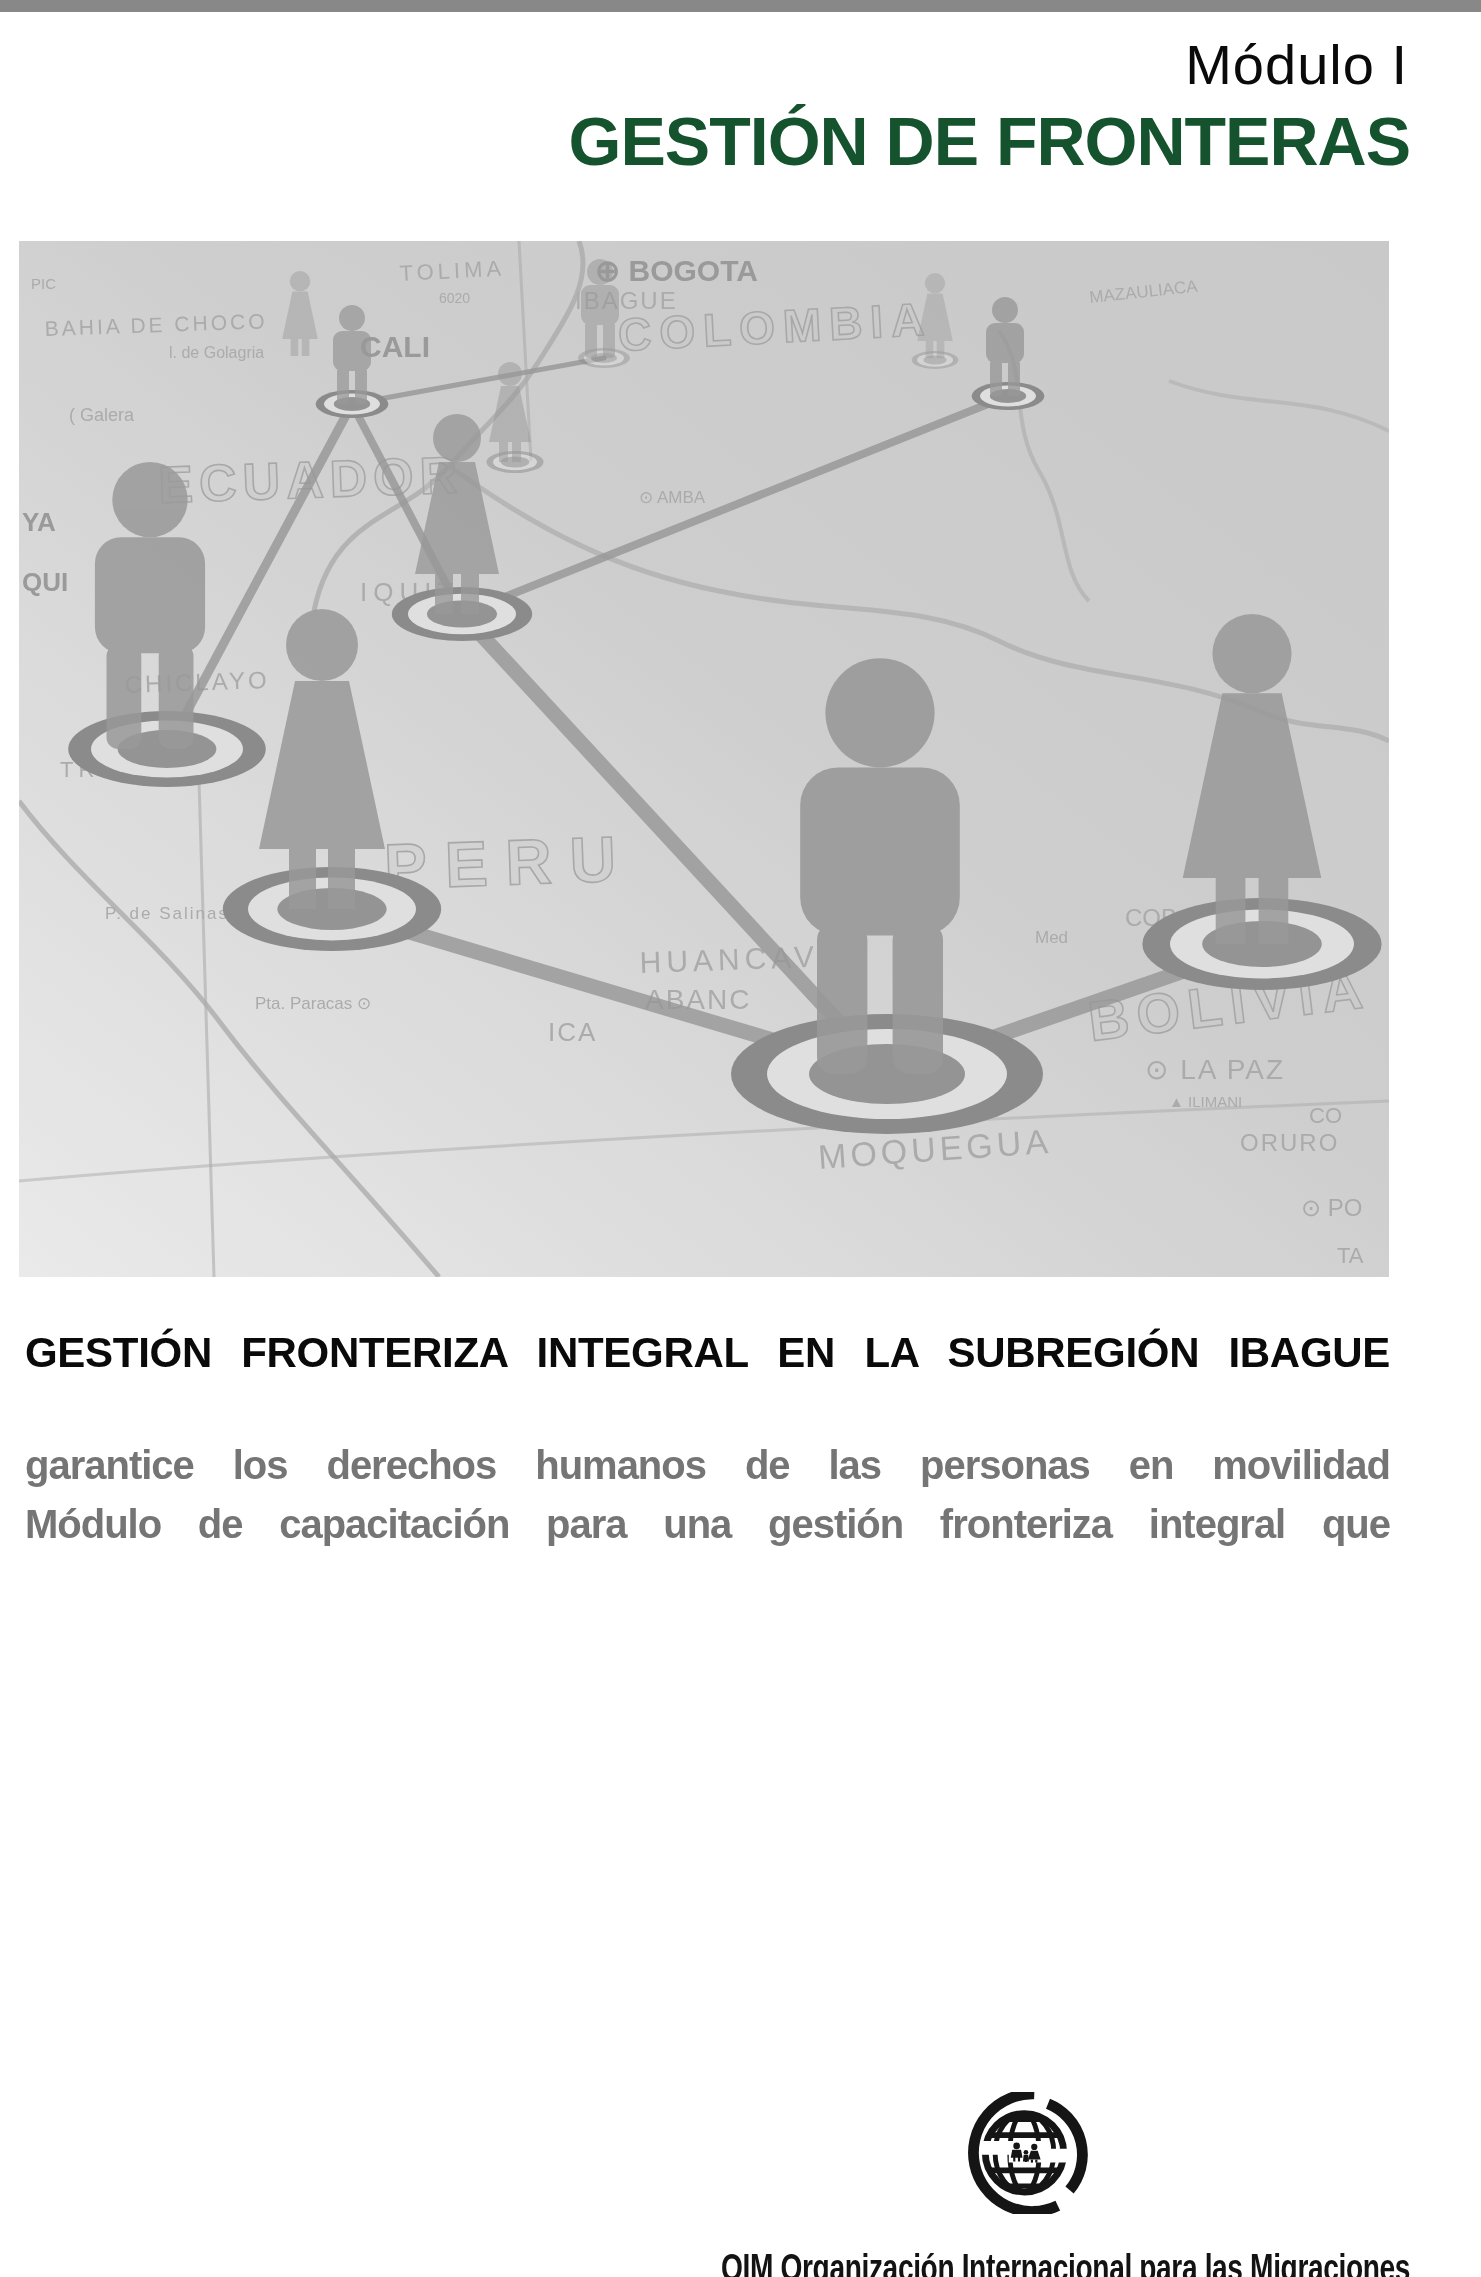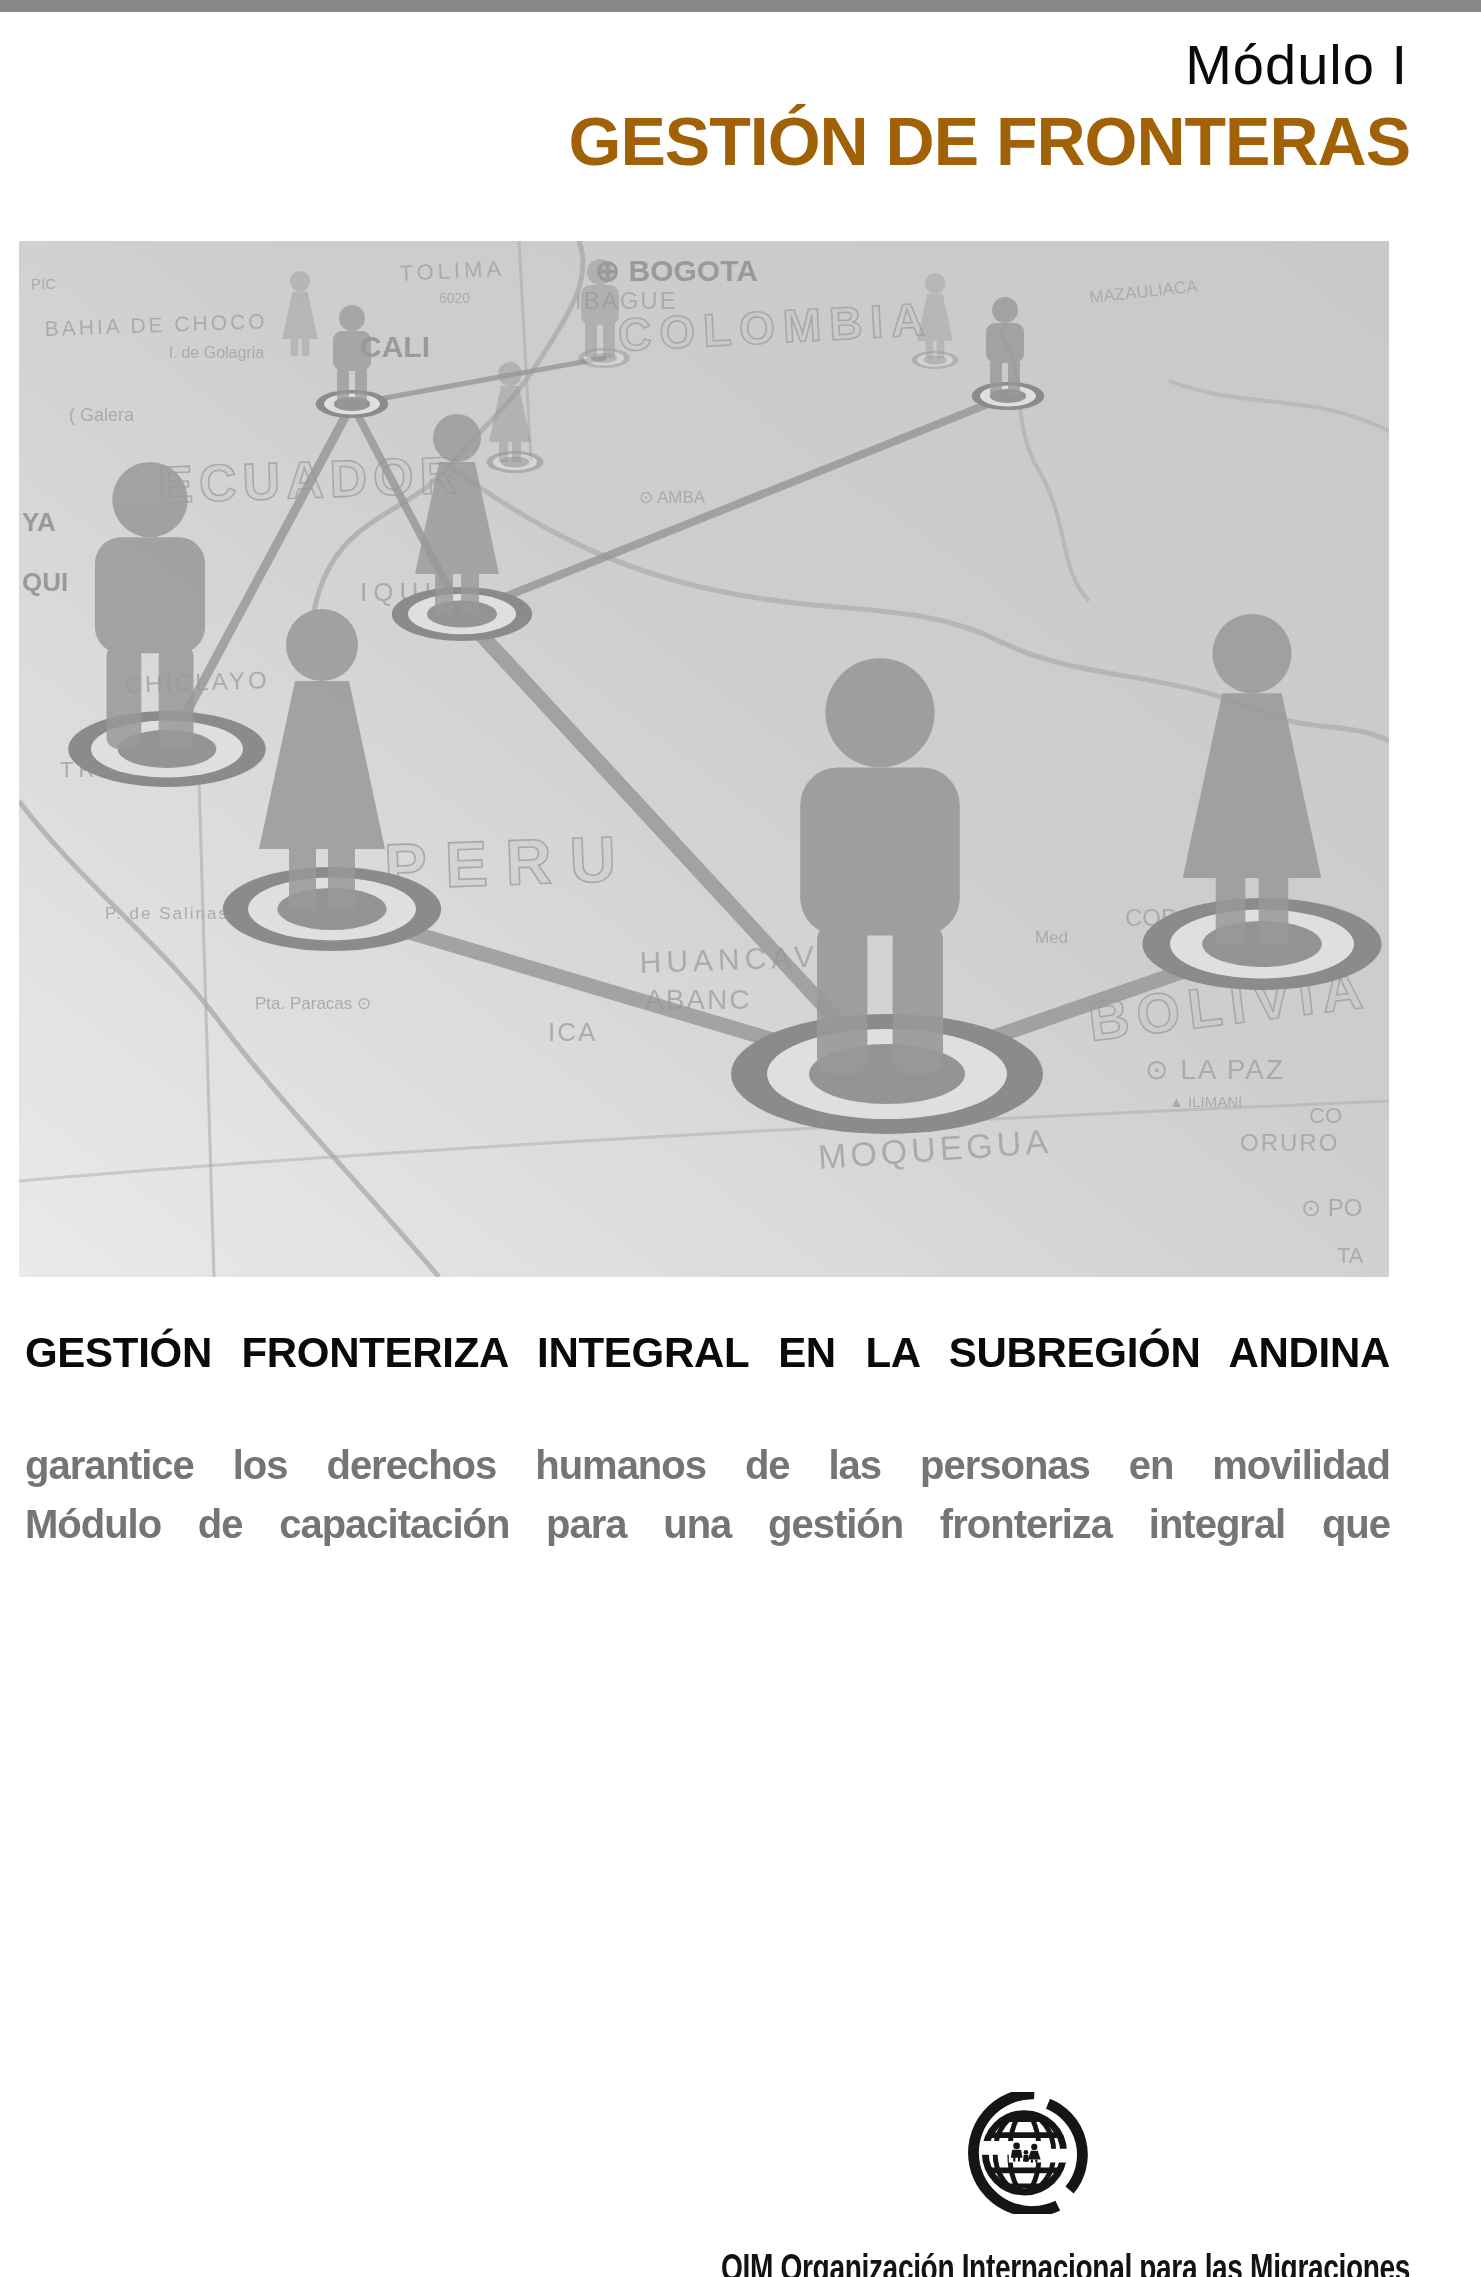--- a/index.html
+++ b/index.html
@@ -1,21 +1,21 @@
 <!DOCTYPE html>
 <html><head>
 <meta charset="utf-8">
 <style>
   html,body{margin:0;padding:0;background:#888;}
   #page{position:relative;width:1481px;height:2277px;background:#ffffff;overflow:hidden;
         font-family:"Liberation Sans",sans-serif;margin:12px auto;padding-left:20px;}
   .module-label{position:absolute;top:22px;right:93px;font-size:56px;font-weight:400;
         color:#0a0a0a;letter-spacing:1px;line-height:1.1;}
   .page-title{position:absolute;top:94px;right:91px;font-size:68px;font-weight:bold;
-        color:#a16207;letter-spacing:-1px;line-height:1.05;}
+        color:#14532d;letter-spacing:-1px;line-height:1.05;}
   .cover-image{position:absolute;left:19px;top:229px;width:1370px;height:1036px;}
   .cover-image svg{display:block;width:100%;height:100%;}
   .section-heading{position:absolute;left:25px;top:1317px;width:1365px;font-size:42px;
         font-weight:bold;color:#0a0a0a;line-height:48px;text-align:justify;
         -moz-text-align-last:justify;text-align-last:justify;letter-spacing:-0.3px;}
   .intro{position:absolute;left:25px;top:1424px;width:1365px;color:#757575;
         font-weight:bold;font-size:40px;letter-spacing:-1px;}
   .intro .pline{line-height:59px;height:59px;text-align:justify;
         -moz-text-align-last:justify;text-align-last:justify;overflow:hidden;}
   .oim-logo{position:absolute;left:950px;top:2080px;width:147px;height:124px;}
@@ -153,21 +153,21 @@
         <use href="#fig-male" transform="translate(131,218) scale(2.9)" opacity=".85"></use>
         <use href="#fig-female" transform="translate(303,368) scale(3.0)" opacity=".85"></use>
         <use href="#fig-male" transform="translate(861,413) scale(4.2)" opacity=".9"></use>
         <use href="#fig-female" transform="translate(1233,373) scale(3.3)" opacity=".85"></use>
       </g>
 
       <rect x="0" y="0" width="1370" height="1036" fill="#ffffff" opacity=".10"></rect>
     </svg>
   </div>
 
-  <div class="section-heading">GESTIÓN FRONTERIZA INTEGRAL EN LA SUBREGIÓN ANDINA</div>
+  <div class="section-heading">GESTIÓN FRONTERIZA INTEGRAL EN LA SUBREGIÓN IBAGUE</div>
 
   <div class="intro">
     <div class="pline">garantice los derechos humanos de las personas en movilidad</div>
     <div class="pline">Módulo de capacitación para una gestión fronteriza integral que</div>
   </div>
 
   <div class="oim-logo">
     <svg viewBox="0 0 150 124">
       <g stroke="#151515" fill="none">
         <circle cx="76" cy="62" r="40" stroke-width="7"></circle>

